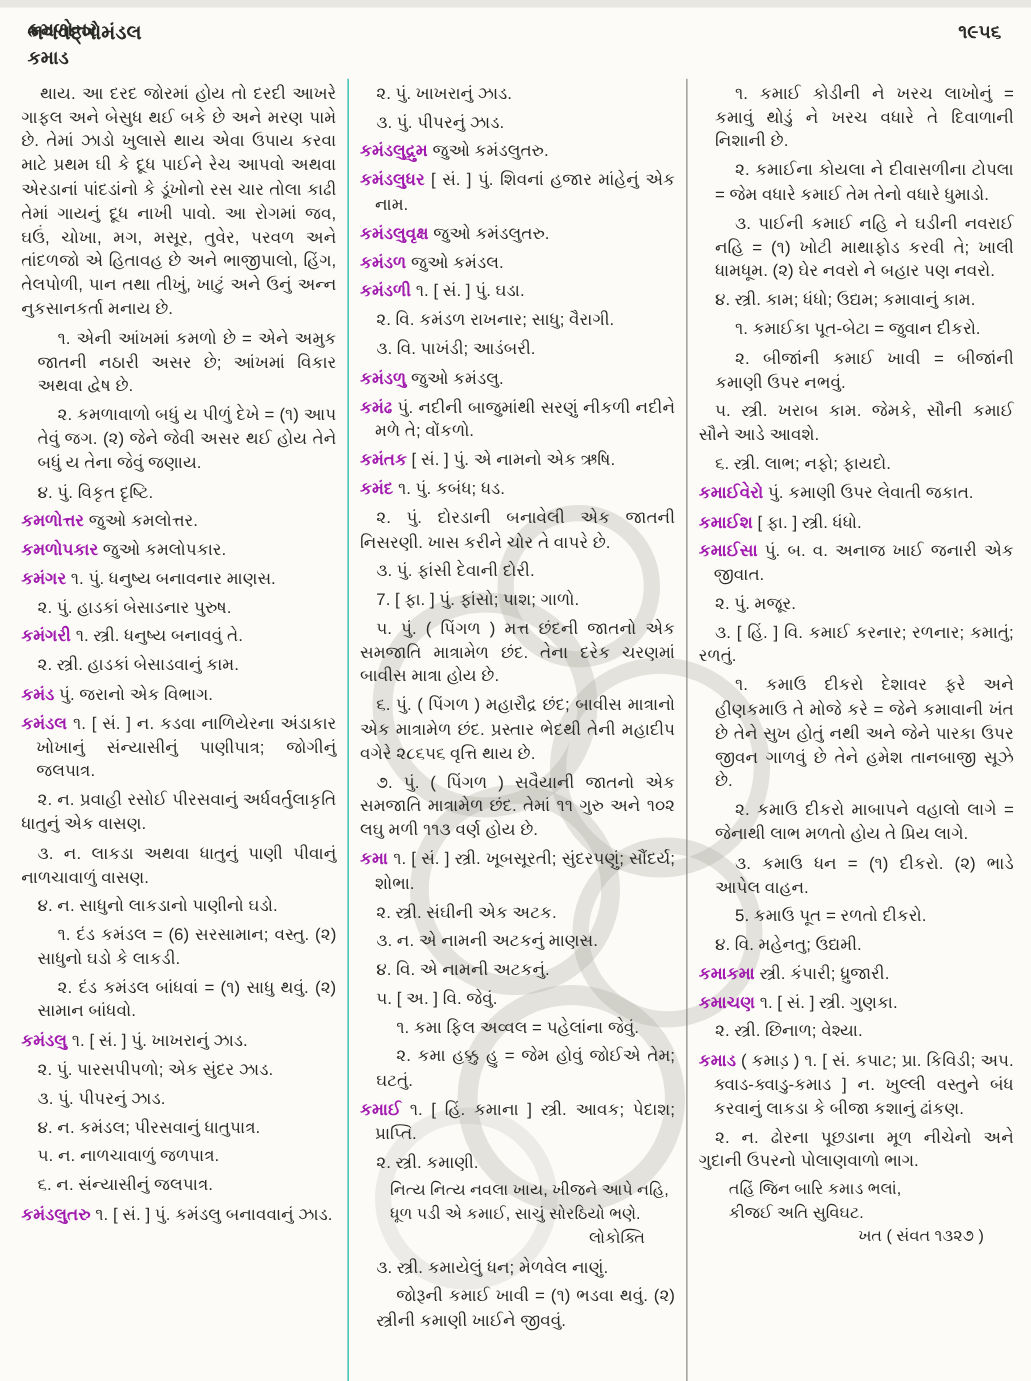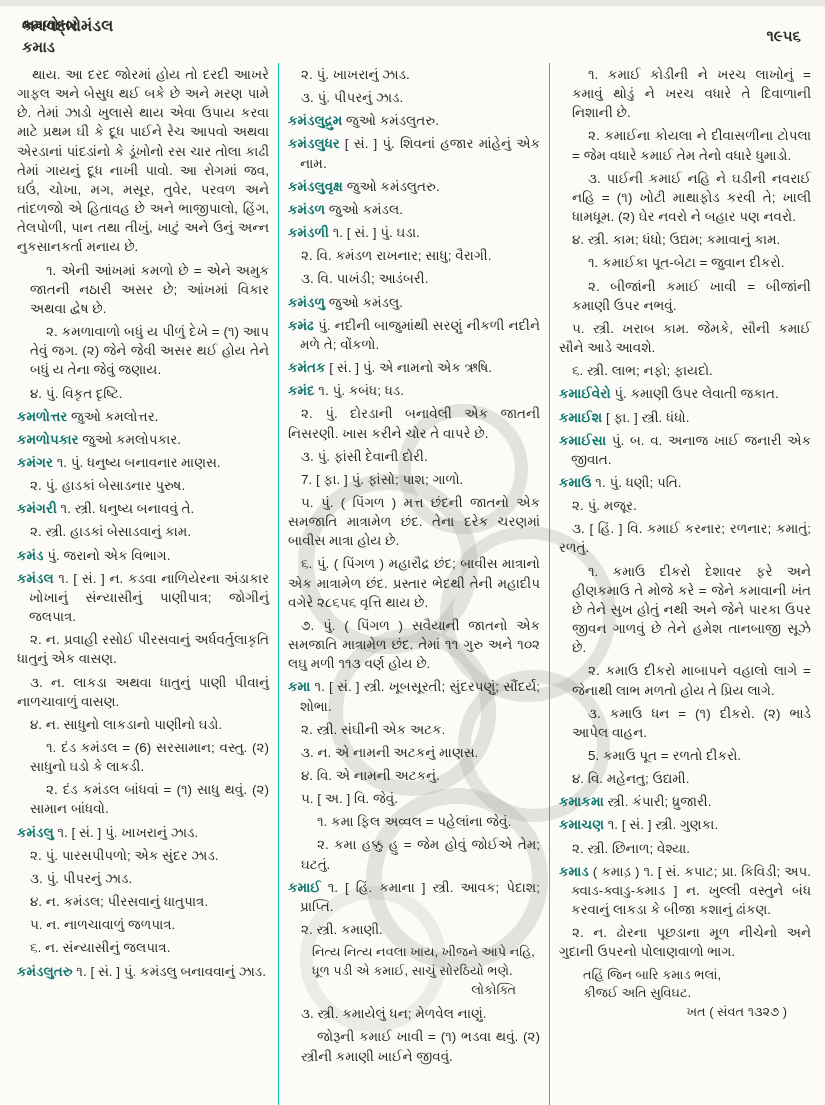--- a/index.html
+++ b/index.html
@@ -6,40 +6,40 @@
   .page{
     position:relative;width:825px;height:1105px;margin:6px auto;
     background:#fcfbf7;overflow:hidden;color:#2a2a28;
     font-family:Liberation Sans, sans-serif;
   }
   
   .header{position:absolute;top:8px;left:22px;right:22px;height:46px;z-index:3;font-weight:700;}
   .hdr-left{position:absolute;left:0;top:0;font-size:15px;line-height:1.45;}
   .hdr-left div{white-space:nowrap;}
   .hdr-center{position:absolute;left:0;right:0;top:3px;font-size:16px;}
-  .hdr-right{position:absolute;right:2px;top:13px;font-size:15px;}
+  .hdr-right{position:absolute;right:2px;top:3px;font-size:15px;}
   
   .wm{position:absolute;inset:0;z-index:1;}
   .ring{position:absolute;border-radius:50%;border:13px solid rgba(170,168,158,0.30);}
   .r1{left:398px;top:398px;width:104px;height:104px;}
   .r2{left:298px;top:468px;width:148px;height:148px;border-width:16px;}
   .r3{left:440px;top:520px;width:150px;height:150px;}
   .r4{left:328px;top:622px;width:138px;height:138px;border-width:15px;}
   .r5{left:458px;top:664px;width:126px;height:126px;}
   .r6{left:366px;top:782px;width:150px;height:150px;border-width:16px;}
   .r7{left:300px;top:880px;width:120px;height:120px;border-color:rgba(170,168,158,0.18);}
   
   .columns{position:absolute;top:57px;left:8px;right:5px;bottom:5px;display:flex;z-index:2;}
   .col{flex:1 1 0;padding:2px 9px 0 9px;font-size:13.5px;line-height:1.42;text-align:justify;overflow:hidden;}
   .col-2{border-left:1px solid #14b8a6;}
   .col-3{border-left:1px solid #8e8c86;}
   .para{margin:0 0 4px 0;}
   .cont{text-indent:15px;}
   .entry{padding-left:12px;text-indent:-12px;}
-  .entry b{font-weight:700;color:#0f766e;}
+  .entry b{font-weight:700;color:#a21caf;}
   .sense{text-indent:13px;}
   .idiom{padding-left:13px;text-indent:16px;}
   .verse{padding-left:24px;margin-bottom:1px;font-size:12.9px;}
   .attrib{text-align:right;padding-right:24px;font-size:12.9px;margin-bottom:5px;}
 </style>
 </head>
 <body>
 
 <div class="page">
 
@@ -128,21 +128,20 @@
         <p class="para idiom">૨. કમાઈના કોયલા ને દીવાસળીના ટોપલા = જેમ વધારે કમાઈ તેમ તેનો વધારે ધુમાડો.</p>
         <p class="para idiom">૩. પાઈની કમાઈ નહિ ને ઘડીની નવરાઈ નહિ = (૧) ખોટી માથાફોડ કરવી તે; ખાલી ધામધૂમ. (૨) ઘેર નવરો ને બહાર પણ નવરો.</p>
         <p class="para sense">૪. સ્ત્રી. કામ; ધંધો; ઉદ્યમ; કમાવાનું કામ.</p>
         <p class="para idiom">૧. કમાઈકા પૂત-બેટા = જુવાન દીકરો.</p>
         <p class="para idiom">૨. બીજાંની કમાઈ ખાવી = બીજાંની કમાણી ઉપર નભવું.</p>
         <p class="para sense">૫. સ્ત્રી. ખરાબ કામ. જેમકે, સૌની કમાઈ સૌને આડે આવશે.</p>
         <p class="para sense">૬. સ્ત્રી. લાભ; નફો; ફાયદો.</p>
         <p class="para entry"><b>કમાઈવેરો</b> પું. કમાણી ઉપર લેવાતી જકાત.</p>
         <p class="para entry"><b>કમાઈશ</b> [ ફા. ] સ્ત્રી. ધંધો.</p>
         <p class="para entry"><b>કમાઈસા</b> પું. બ. વ. અનાજ ખાઈ જનારી એક જીવાત.</p>
-        <p class="para entry"><b>કમાઉ</b> ૧. પું. ધણી; પતિ.</p>
         <p class="para sense">૨. પું. મજૂર.</p>
         <p class="para sense">૩. [ હિં. ] વિ. કમાઈ કરનાર; રળનાર; કમાતું; રળતું.</p>
         <p class="para idiom">૧. કમાઉ દીકરો દેશાવર ફરે અને હીણકમાઉ તે મોજે કરે = જેને કમાવાની ખંત છે તેને સુખ હોતું નથી અને જેને પારકા ઉપર જીવન ગાળવું છે તેને હમેશ તાનબાજી સૂઝે છે.</p>
         <p class="para idiom">૨. કમાઉ દીકરો માબાપને વહાલો લાગે = જેનાથી લાભ મળતો હોય તે પ્રિય લાગે.</p>
         <p class="para idiom">૩. કમાઉ ધન = (૧) દીકરો. (૨) ભાડે આપેલ વાહન.</p>
         <p class="para idiom">5. કમાઉ પૂત = રળતો દીકરો.</p>
         <p class="para sense">૪. વિ. મહેનતુ; ઉદ્યમી.</p>
         <p class="para entry"><b>કમાકમા</b> સ્ત્રી. કંપારી; ધ્રુજારી.</p>
         <p class="para entry"><b>કમાચણ</b> ૧. [ સં. ] સ્ત્રી. ગુણકા.</p>
         <p class="para sense">૨. સ્ત્રી. છિનાળ; વેશ્યા.</p>

